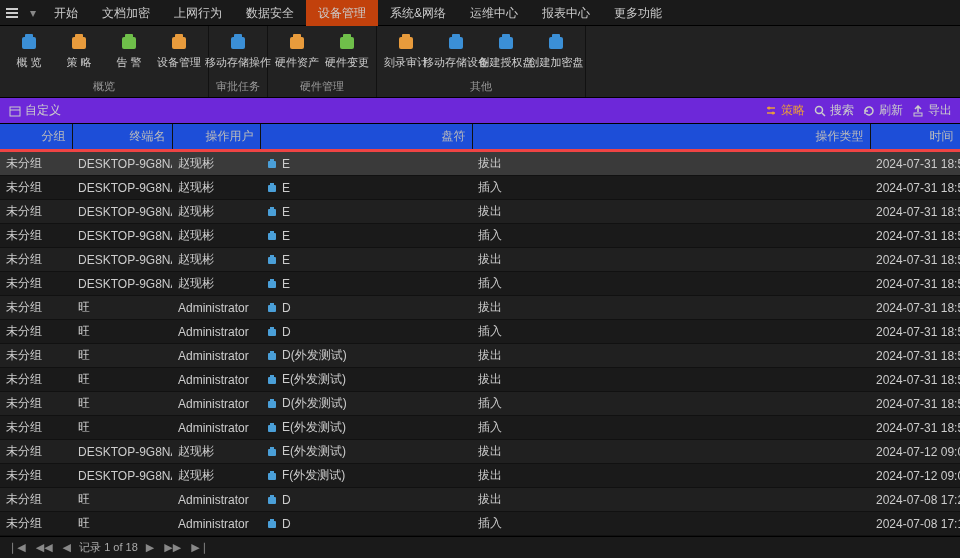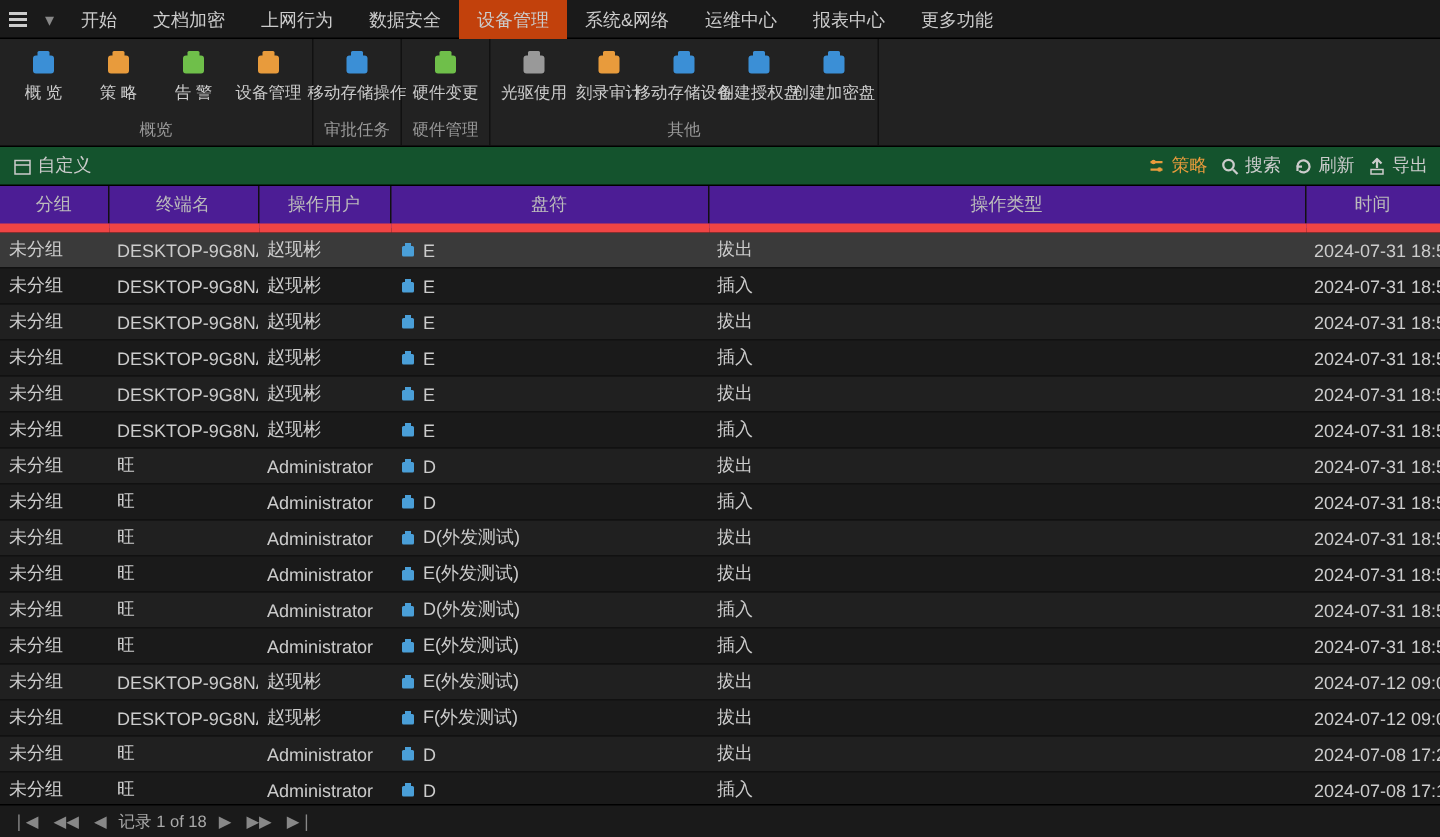--- a/index.html
+++ b/index.html
@@ -15,30 +15,30 @@
 .ribbon { display: flex; background: #222; border-bottom: 1px solid #000; height: 72px; }
 .ribbon-group { display: flex; flex-direction: column; border-right: 1px solid #111; }
 .ribbon-items { display: flex; flex: 1; padding: 2px 4px 0 4px; }
 .ribbon-btn { display: flex; flex-direction: column; align-items: center; justify-content: flex-start; width: 50px; padding: 4px 2px 0 2px; cursor: pointer; }
 .ribbon-btn.active { background: #333; }
 .ribbon-btn .ico { width: 22px; height: 22px; display: flex; align-items: center; justify-content: center; margin-bottom: 2px; }
 .ribbon-btn .lbl { font-size: 11px; text-align: center; line-height: 12px; color: #ccc; white-space: nowrap; }
 .ribbon-group-label { text-align: center; font-size: 11px; color: #999; padding: 2px 0 3px 0; }
 
 
-.toolbar { display: flex; align-items: center; justify-content: space-between; background: #14532d; height: 26px; padding: 0 8px; border-bottom: 1px solid #000; }
+.toolbar { display: flex; align-items: center; justify-content: space-between; background: #6d28d9; height: 26px; padding: 0 8px; border-bottom: 1px solid #000; }
 .toolbar .left, .toolbar .right { display: flex; align-items: center; gap: 8px; }
 .tool-link { display: flex; align-items: center; gap: 3px; cursor: pointer; color: #ccc; }
 .tool-link .i { width: 14px; height: 14px; display: flex; align-items: center; justify-content: center; }
 .tool-link.orange { color: #e89b3c; }
 
 
 .table-wrap { flex: 1; overflow: auto; background: #1a1a1a; }
 table { width: 100%; border-collapse: collapse; table-layout: fixed; }
-th { text-align: center; font-weight: normal; background: #4c1d95; color: #bbb; padding: 4px 6px; border-right: 1px solid #111; border-bottom: 6px solid #ef4444; height: 22px; }
+th { text-align: right; font-weight: normal; background: #1d4ed8; color: #bbb; padding: 4px 6px; border-right: 1px solid #111; border-bottom: 3px solid #ef4444; height: 22px; }
 td { padding: 3px 6px; border-bottom: 1px solid #111; color: #ccc; height: 20px; white-space: nowrap; overflow: hidden; }
 tbody tr:nth-child(odd) { background: #202020; }
 tbody tr:nth-child(even) { background: #1a1a1a; }
 tbody tr.selected { background: #3a3a3a; }
 .drive-cell { display: flex; align-items: center; gap: 4px; }
 .drive-icon { width: 12px; height: 12px; }
 
 
 .pager { height: 22px; background: #1a1a1a; border-top: 1px solid #000; display: flex; align-items: center; gap: 6px; padding: 0 6px; color: #aaa; font-size: 11px; }
 .pager .pg-btn { cursor: pointer; color: #888; padding: 0 2px; }
@@ -124,40 +124,40 @@
           <span class="lbl">移动存储操作</span>
         </div>
       </div>
       <div class="ribbon-group-label">审批任务</div>
     </div>
     <div class="ribbon-group">
       <div class="ribbon-items">
         <div class="ribbon-btn">
           <span class="ico">
             <svg width="20" height="20" viewBox="0 0 20 20">
+              <rect x="3" y="4" width="14" height="12" rx="2" fill="#e89b3c"></rect>
+              <rect x="6" y="1" width="8" height="4" rx="1" fill="#e89b3c"></rect>
+            </svg>
+          </span>
+          <span class="lbl">硬件资产</span>
+        </div>
+        <div class="ribbon-btn">
+          <span class="ico">
+            <svg width="20" height="20" viewBox="0 0 20 20">
               <rect x="3" y="4" width="14" height="12" rx="2" fill="#6fbf4a"></rect>
               <rect x="6" y="1" width="8" height="4" rx="1" fill="#6fbf4a"></rect>
             </svg>
           </span>
           <span class="lbl">硬件变更</span>
         </div>
       </div>
       <div class="ribbon-group-label">硬件管理</div>
     </div>
     <div class="ribbon-group">
       <div class="ribbon-items">
-        <div class="ribbon-btn">
-          <span class="ico">
-            <svg width="20" height="20" viewBox="0 0 20 20">
-              <rect x="3" y="4" width="14" height="12" rx="2" fill="#999"></rect>
-              <rect x="6" y="1" width="8" height="4" rx="1" fill="#999"></rect>
-            </svg>
-          </span>
-          <span class="lbl">光驱使用</span>
-        </div>
         <div class="ribbon-btn">
           <span class="ico">
             <svg width="20" height="20" viewBox="0 0 20 20">
               <rect x="3" y="4" width="14" height="12" rx="2" fill="#e89b3c"></rect>
               <rect x="6" y="1" width="8" height="4" rx="1" fill="#e89b3c"></rect>
             </svg>
           </span>
           <span class="lbl">刻录审计</span>
         </div>
         <div class="ribbon-btn">

